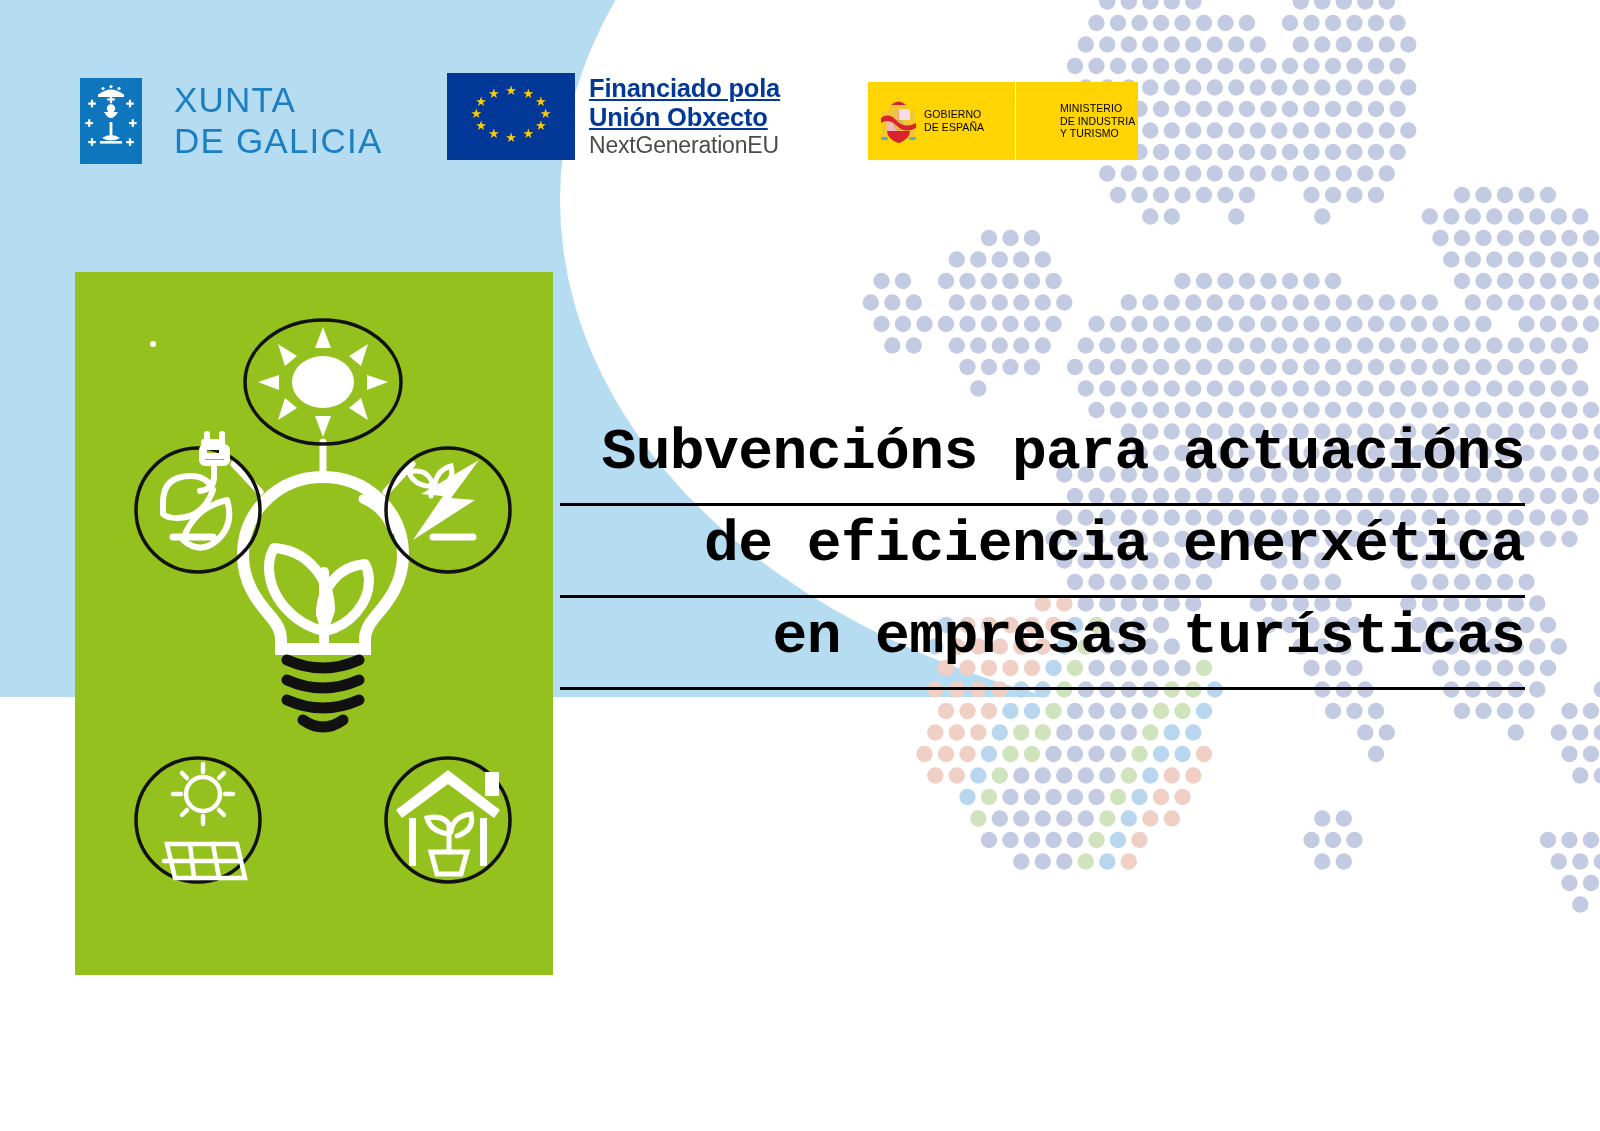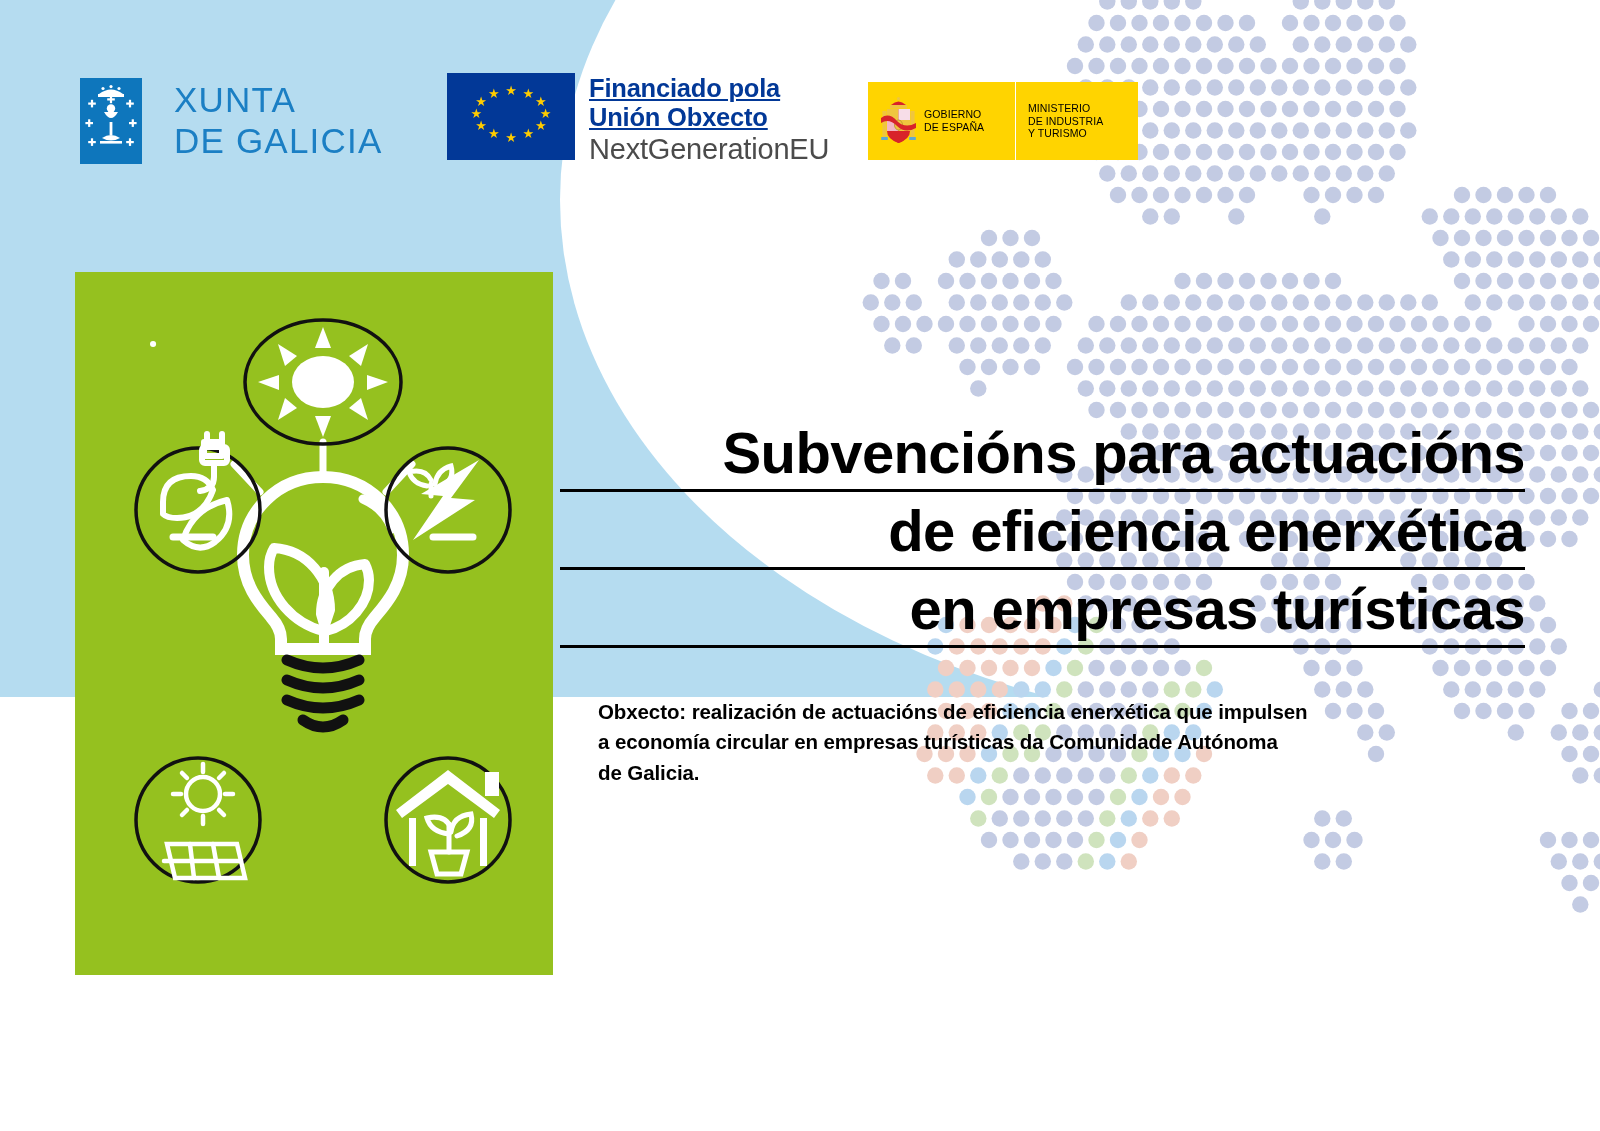--- a/index.html
+++ b/index.html
@@ -128,36 +128,37 @@
     color: #023897;
     font-weight: bold;
     font-size: 25.5px;
     line-height: 1.12;
     letter-spacing: -0.2px;
     text-decoration: underline;
   }
   .eu-l3 {
     display: block;
     color: #4b4b4b;
-    font-size: 29px;
+    font-size: 23px;
     line-height: 1.3;
     letter-spacing: -0.2px;
   }
 
   
   .gob {
     position: absolute;
     left: 868px;
     top: 82px;
     width: 270px;
     height: 78px;
     background: #ffd400;
     display: flex;
     align-items: stretch;
     z-index: 13;
+    gap: 32px;
   }
   .gob-left {
     display: flex;
     align-items: center;
     gap: 7px;
     padding-left: 12px;
     width: 148px;
     box-sizing: border-box;
     border-right: 1.5px solid #ffffff;
   }
@@ -214,23 +215,24 @@
     text-align: right;
   }
   .headline .hl {
     display: block;
     font-size: 58px;
     font-weight: bold;
     color: #000000;
     line-height: 1.0;
     letter-spacing: -0.6px;
     border-bottom: 3.5px solid #000000;
-    padding-bottom: 7px;
+    padding-bottom: 21px;
     margin-bottom: 10px;
     white-space: nowrap;
+    font-family: Liberation Mono, monospace;
   }
   .headline .hl:last-child { margin-bottom: 0; text-align: right; }
 
   .objective {
     position: absolute;
     left: 598px;
     top: 697px;
     width: 830px;
     z-index: 14;
     color: #000000;
@@ -1283,19 +1285,14 @@
       </g>
     </svg>
   </div>
 
   <div class="headline">
     <span class="hl">Subvencións para  actuacións</span>
     <span class="hl">de eficiencia enerxética</span>
     <span class="hl">en empresas turísticas</span>
   </div>
 
-  <div class="objective">
-    <span>Obxecto: realización de actuacións de eficiencia enerxética que impulsen</span>
-    <span>a economía circular en empresas turísticas da  Comunidade Autónoma</span>
-    <span>de Galicia.</span>
-  </div>
 
 </div>
 
 </body></html>

